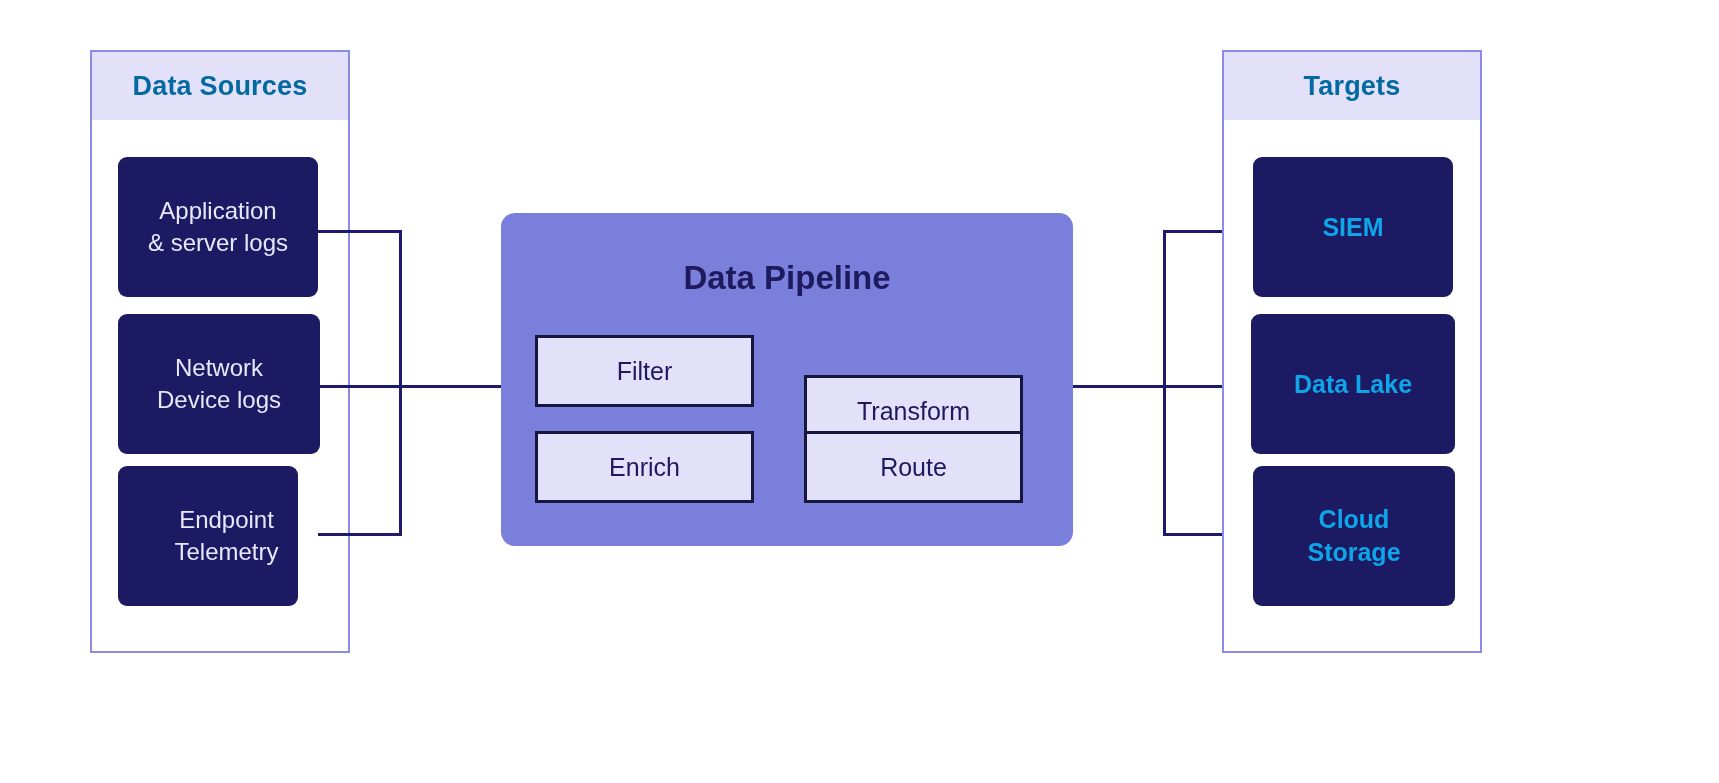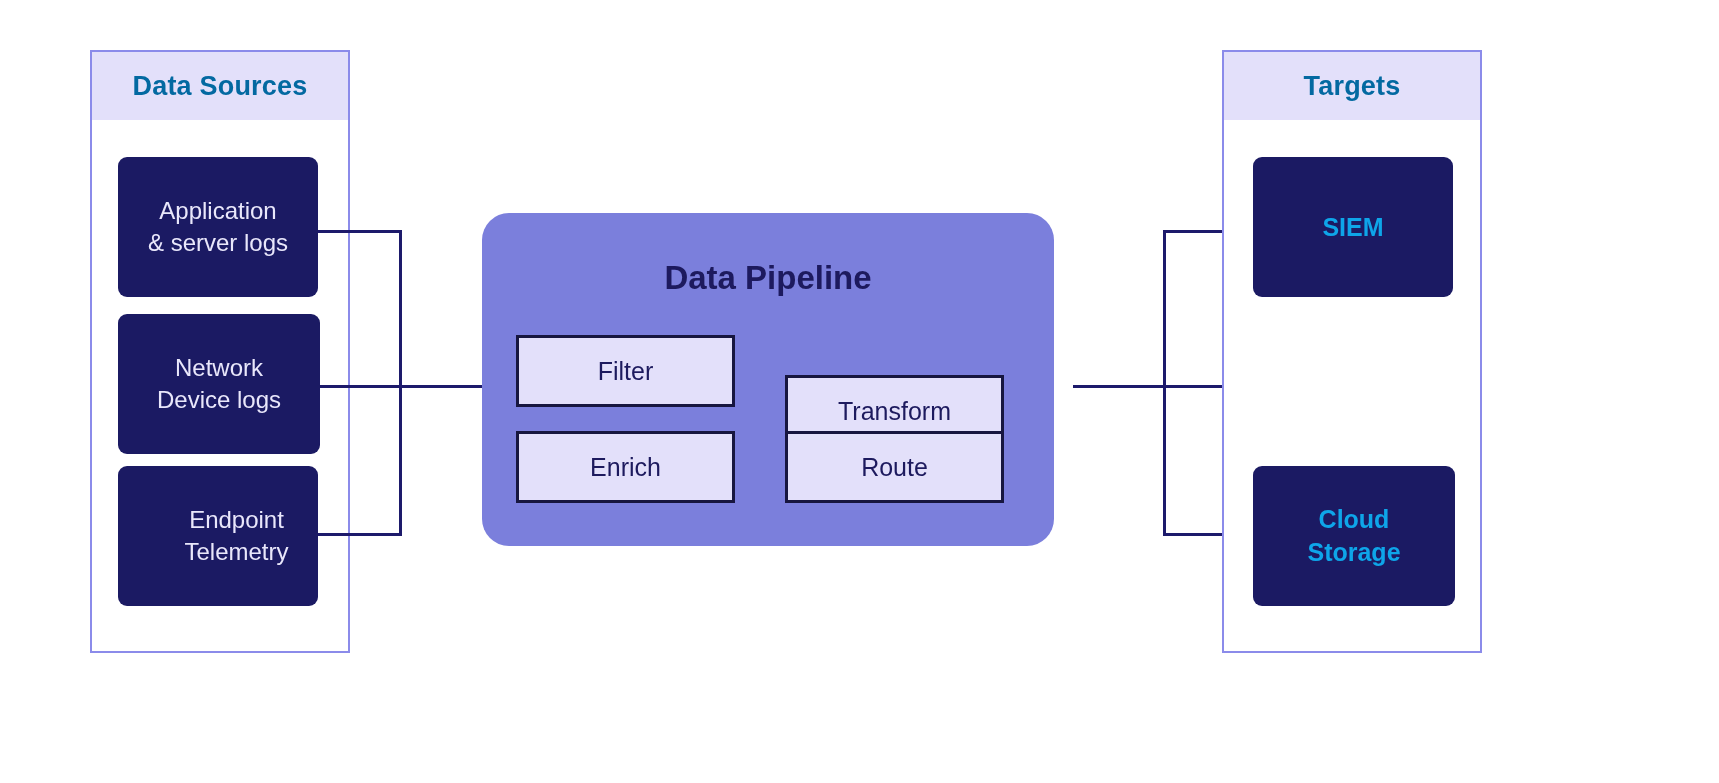--- a/index.html
+++ b/index.html
@@ -53,23 +53,23 @@
   }
   .card.strong .card-label{
     font-weight:bold;
     color:#0ea5e9;
     font-size:25px;
   }
 
   
   #pipeline{
     position:absolute;
-    left:482px;top:213px;width:572px;height:333px;
+    left:501px;top:213px;width:572px;height:333px;
     background:#7b7fdc;
-    border-radius:27px;
+    border-radius:14px;
     box-sizing:border-box;
   }
   #pipeline-title{
     position:absolute;
     left:0;right:0;top:46px;
     text-align:center;
     font-size:33px;
     font-weight:bold;
     color:#1d1a5e;
   }
@@ -103,21 +103,21 @@
   <div class="card" style="left:118px;top:157px;width:200px;height:140px;">
     <span class="card-label">Application
 &amp; server logs</span>
   </div>
 
   <div class="card" style="left:118px;top:314px;width:202px;height:140px;">
     <span class="card-label">Network
 Device logs</span>
   </div>
 
-  <div class="card" style="left:118px;top:466px;width:200px;height:140px;padding-left:37px;">
+  <div class="card" style="left:118px;top:466px;width:180px;height:140px;padding-left:37px;">
     <span class="card-label">Endpoint
 Telemetry</span>
   </div>
 
   <div class="h-line" style="left:318px;top:230px;width:84px;"></div>
   <div class="h-line" style="left:320px;top:385px;width:82px;"></div>
   <div class="h-line" style="left:318px;top:533px;width:84px;"></div>
   <div class="v-line" style="left:399px;top:230px;width:3px;height:306px;"></div>
   <div class="h-line" style="left:399px;top:385px;width:104px;"></div>
 
@@ -151,19 +151,22 @@
   <div class="panel" id="targets-panel" style="left:1222px;top:50px;width:260px;height:603px;">
     <div class="panel-header">
       <span class="panel-header-text">Targets</span>
     </div>
   </div>
 
   <div class="card strong" style="left:1253px;top:157px;width:200px;height:140px;">
     <span class="card-label">SIEM</span>
   </div>
 
+  <div class="card strong" style="left:1251px;top:314px;width:204px;height:140px;">
+    <span class="card-label">Data Lake</span>
+  </div>
 
   <div class="card strong" style="left:1253px;top:466px;width:202px;height:140px;">
     <span class="card-label">Cloud
 Storage</span>
   </div>
 
 </div>
 
 </body></html>

